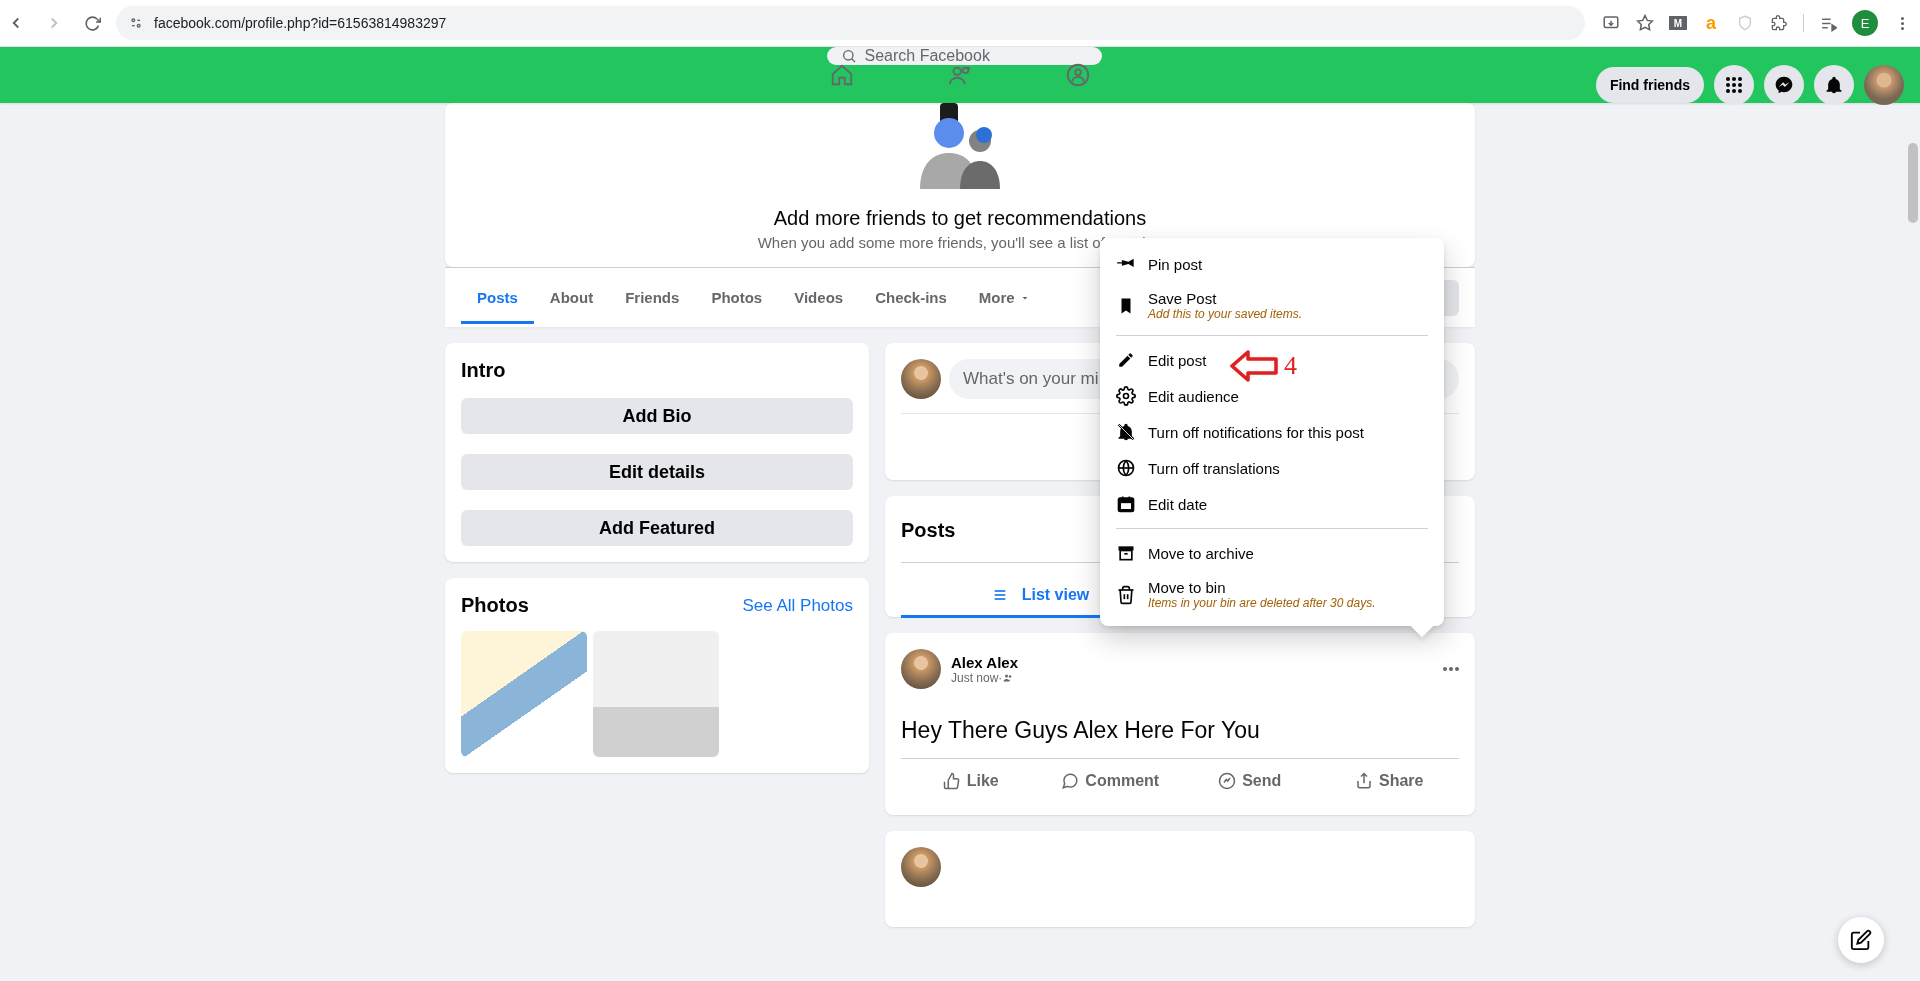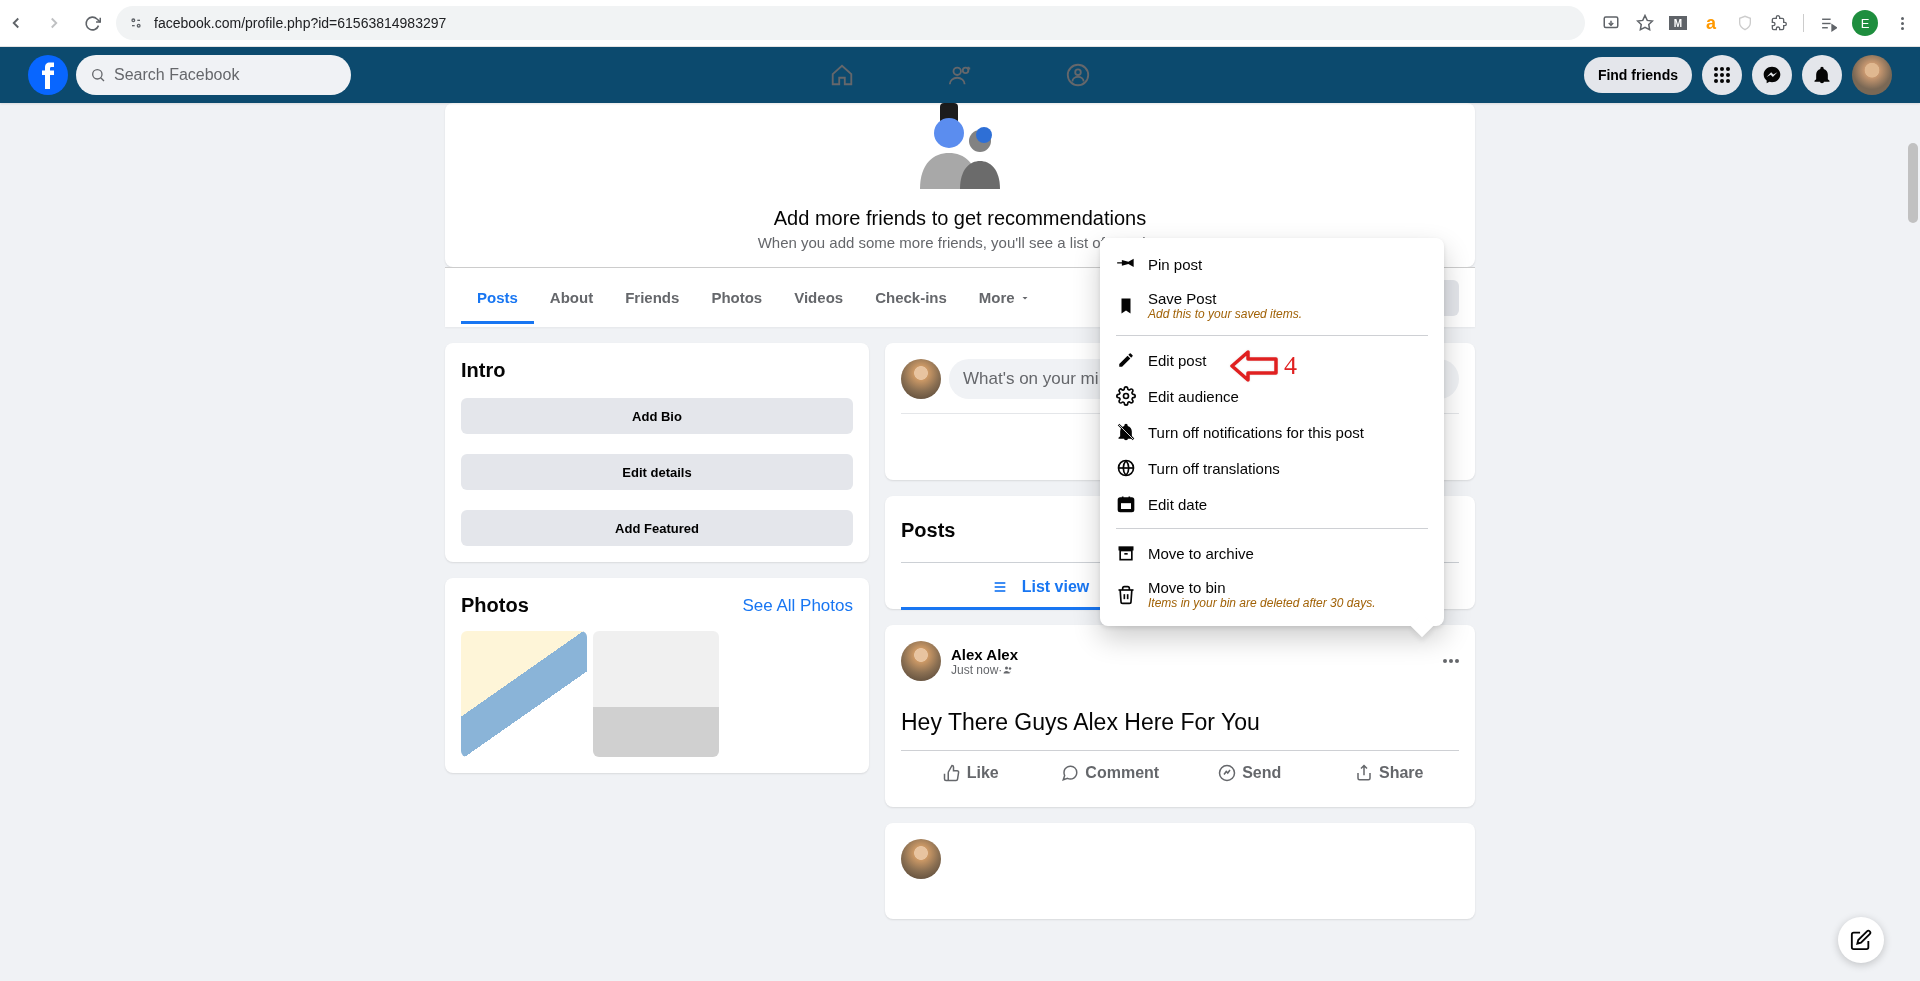--- a/index.html
+++ b/index.html
@@ -10,21 +10,21 @@
 .nav-btn { width: 28px; height: 28px; border-radius: 50%; display: flex; align-items: center; justify-content: center; cursor: pointer; color: #5f6368; }
 .url-bar { flex: 1; height: 34px; background: #f1f3f4; border-radius: 17px; display: flex; align-items: center; padding: 0 12px; gap: 10px; color: #202124; font-size: 14px; }
 .url-icon { width:16px; height:16px; display:flex; align-items:center; justify-content:center; color:#5f6368;}
 .ext-icons { display:flex; gap:14px; align-items:center; padding: 0 6px;}
 .ext-icon { width:20px; height:20px; display:flex; align-items:center; justify-content:center; color:#5f6368; font-size:14px;}
 .profile-dot { width: 26px; height: 26px; border-radius: 50%; background: #1e8e3e; color: #fff; display:flex; align-items:center; justify-content:center; font-size:13px; font-weight:500;}
 .menu-dots-v { display:flex; flex-direction:column; gap:2px;}
 .menu-dots-v span { width:3px; height:3px; background:#5f6368; border-radius:50%;}
 
 
-.fb-header { position: fixed; top: 47px; left:0; right:0; height: 56px; background:#0c4a6e; display:flex; align-items:center; padding: 0 28px; box-shadow: 0 1px 2px rgba(0,0,0,0.1); z-index: 50;}
+.fb-header { position: fixed; top: 47px; left:0; right:0; height: 56px; background:#22c55e; display:flex; align-items:center; padding: 0 16px; box-shadow: 0 1px 2px rgba(0,0,0,0.1); z-index: 50; flex-direction: column;}
 .fb-logo { width:40px; height:40px; }
 .search-box { margin-left: 8px; width: 275px; height: 40px; background:#f0f2f5; border-radius:50px; display:flex; align-items:center; padding:0 14px; gap:8px; color:#65676b;}
 .search-box svg { width:16px; height:16px; color:#65676b;}
 .fb-center { position:absolute; left:50%; transform:translateX(-50%); display:flex; gap:8px;}
 .center-tab { width:110px; height:56px; display:flex; align-items:center; justify-content:center; cursor:pointer;}
 .center-tab svg { width:26px; height:26px; color:#65676b;}
 .fb-right { margin-left:auto; display:flex; align-items:center; gap:10px;}
 .find-friends { background:#e4e6eb; height:36px; padding:0 14px; border-radius:18px; display:flex; align-items:center; font-weight:600; font-size:14px; cursor:pointer;}
 .icon-circle { width:40px; height:40px; border-radius:50%; background:#e4e6eb; display:flex; align-items:center; justify-content:center; cursor:pointer;}
 .icon-circle svg { width:20px; height:20px;}
@@ -53,36 +53,36 @@
 .dots-h { display:flex; gap:3px;}
 .dots-h span{width:4px; height:4px; background:#050505; border-radius:50%;}
 
 
 .profile-body { display:flex; gap:16px; margin-top:16px;}
 .col-left { width:424px; display:flex; flex-direction:column; gap:16px;}
 .col-right { flex:1; display:flex; flex-direction:column; gap:16px;}
 
 .card { background:#fff; border-radius:8px; padding:16px; box-shadow: 0 1px 2px rgba(0,0,0,0.1);}
 .card-title { font-size:20px; font-weight:700; color:#050505;}
-.intro-btn { width:100%; height:36px; background:#e4e6eb; border:none; border-radius:6px; font-weight:600; font-size:13px; margin-top:16px; cursor:pointer;}
+.intro-btn { width:100%; height:36px; background:#e4e6eb; border:none; border-radius:6px; font-weight:600; font-size:18px; margin-top:16px; cursor:pointer;}
 .photos-header { display:flex; justify-content:space-between; align-items:center;}
 .see-all { color:#1876f2; font-size:17px; cursor:pointer;}
 .photos-grid { margin-top:14px; display:flex; gap:6px;}
 .photo-thumb { width:126px; height:126px; border-radius:6px; background:#ddd;}
 
 
 .compose-top { display:flex; align-items:center; gap:8px; padding-bottom:14px; border-bottom:1px solid #e4e6e9;}
 .compose-input { flex:1; height:40px; background:#f0f2f5; border-radius:20px; display:flex; align-items:center; padding:0 14px; color:#65676b; font-size:17px;}
 .compose-bottom { display:flex; padding-top:10px;}
 .compose-action { flex:1; display:flex; align-items:center; justify-content:center; gap:8px; height:40px; border-radius:6px; cursor:pointer; font-weight:600; color:#65676b; font-size:15px;}
 
 
 .posts-head { display:flex; justify-content:space-between; align-items:center;}
 .posts-tabs { display:flex; border-top:1px solid #ccd0d5; margin-top:14px; padding-top:1px;}
-.posts-tab { flex:1; height:45px; display:flex; align-items:center; justify-content:center; gap:14px; font-weight:600; color:#65676b; cursor:pointer; position:relative;}
+.posts-tab { flex:1; height:45px; display:flex; align-items:center; justify-content:center; gap:14px; font-weight:600; color:#65676b; cursor:pointer; position:relative;margin-top:8px;}
 .posts-tab.active { color:#1876f2;}
 .posts-tab.active::after { content:''; position:absolute; bottom:-1px; left:0; right:0; height:3px; background:#1876f2;}
 .pill-btn { background:#e4e6eb; height:36px; padding:0 10px; border-radius:6px; display:flex; align-items:center; gap:6px; cursor:pointer; font-weight:600; font-size:15px;}
 
 
 .post-header { display:flex; align-items:center; gap:10px;}
 .post-author { font-weight:600; font-size:15px;}
 .post-meta { font-size:12px; color:#65676b; display:flex; align-items:center; }
 .post-more { margin-left:auto;}
 .post-body { font-size:23px; color:#050505; margin-top:28px;}

